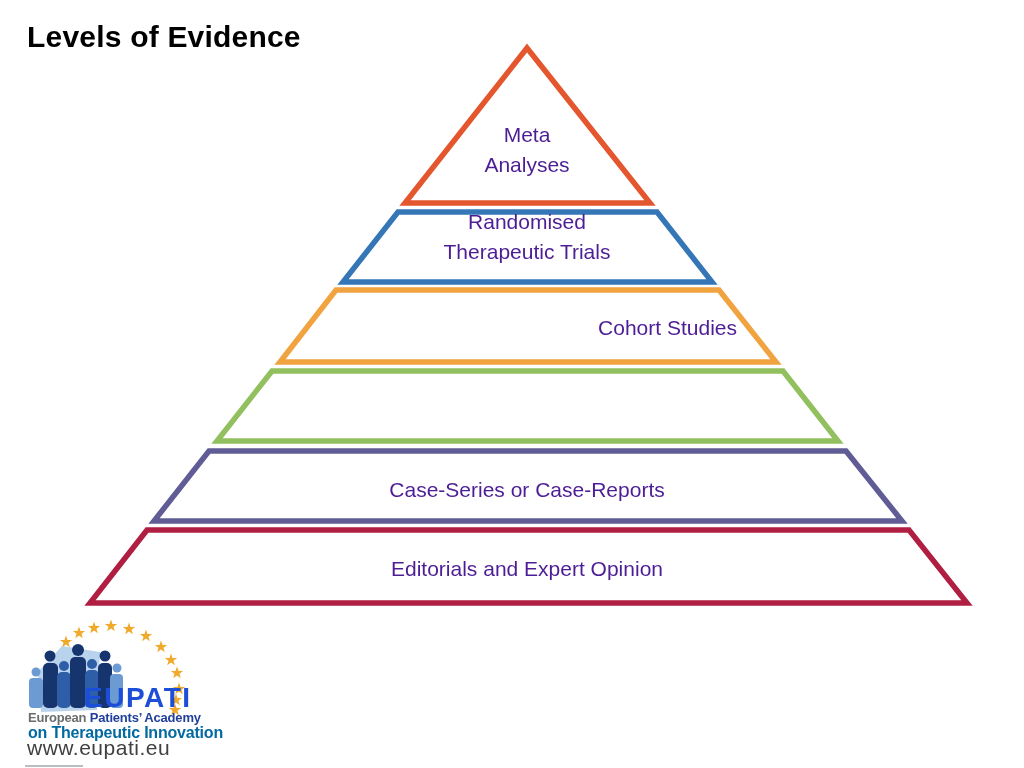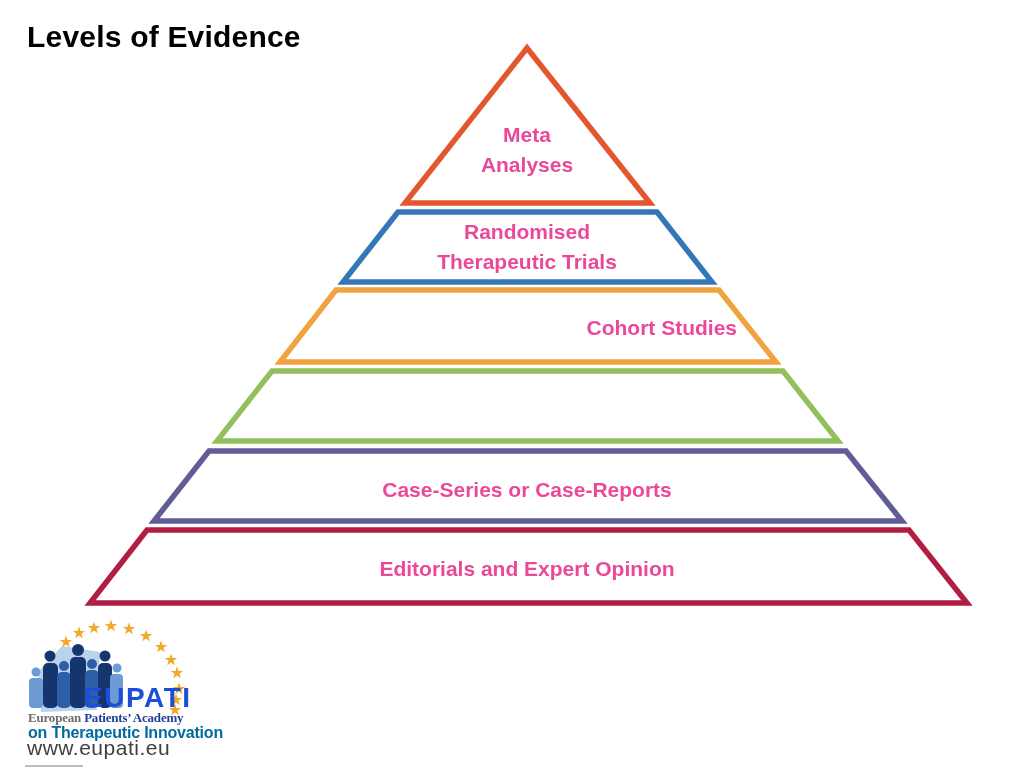--- a/index.html
+++ b/index.html
@@ -15,40 +15,39 @@
 
   .page-title{
     position:absolute;left:27px;top:20px;
     font-size:30px;font-weight:bold;color:#000;
     letter-spacing:0.2px;margin:0;
   }
 
   .lvl-label{
     position:absolute;left:317px;width:420px;
     text-align:center;
-    font-size:21px;font-weight:bold;color:#ec4899;
+    font-size:21px;font-weight:normal;color:#4c1d95;
     line-height:30px;
   }
   .lvl-label.l1{top:120px;}
-  .lvl-label.l2{top:217px;}
+  .lvl-label.l2{top:207px;}
   .lvl-label.l3{top:313px;text-align:right;}
   .lvl-label.l4{top:393px;}
   .lvl-label.l5{top:475px;}
   .lvl-label.l6{top:554px;}
 
   .logo-wordmark{
     position:absolute;left:84px;top:682px;
     font-size:28px;font-weight:bold;color:#1d4ed8;
     letter-spacing:1.5px;
   }
   .logo-tagline1{
     position:absolute;left:28px;top:710px;
     font-size:13px;font-weight:bold;letter-spacing:-0.2px;
     white-space:nowrap;
-    font-family:Liberation Serif, serif;
   }
   .logo-tagline1 .gray{color:#6A6C6E;}
   .logo-tagline1 .blue{color:#21409A;}
   .logo-tagline2{
     position:absolute;left:28px;top:724px;
     font-size:16px;font-weight:bold;color:#0369a1;
     letter-spacing:-0.2px;white-space:nowrap;
   }
   .logo-website{
     position:absolute;left:27px;top:736px;

